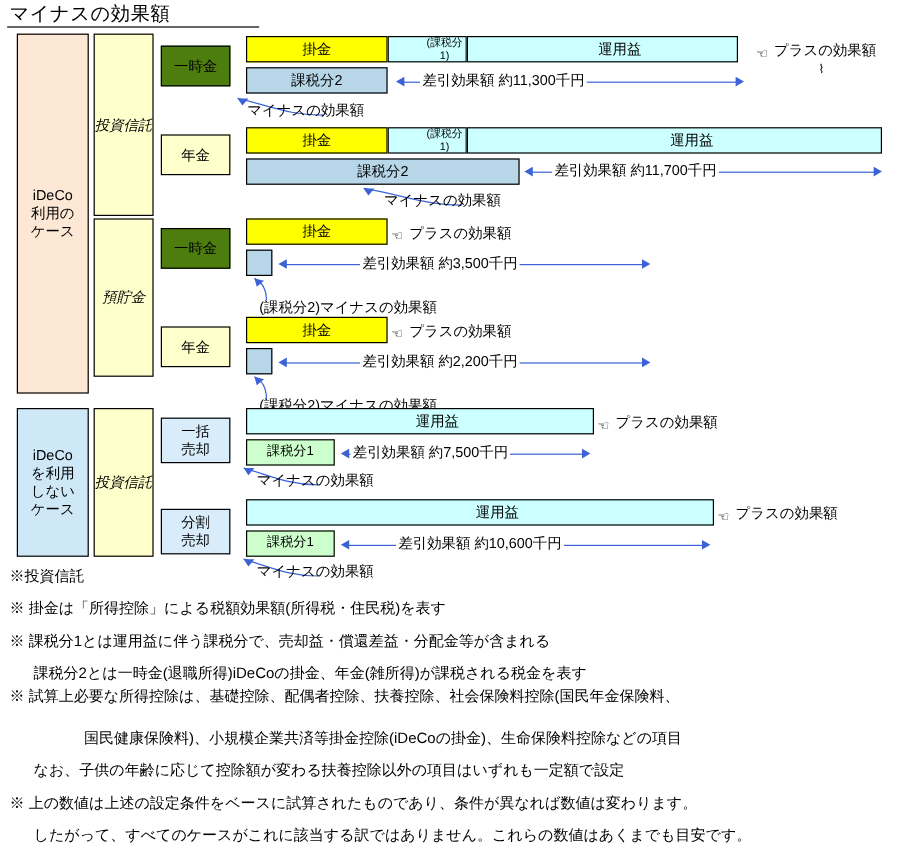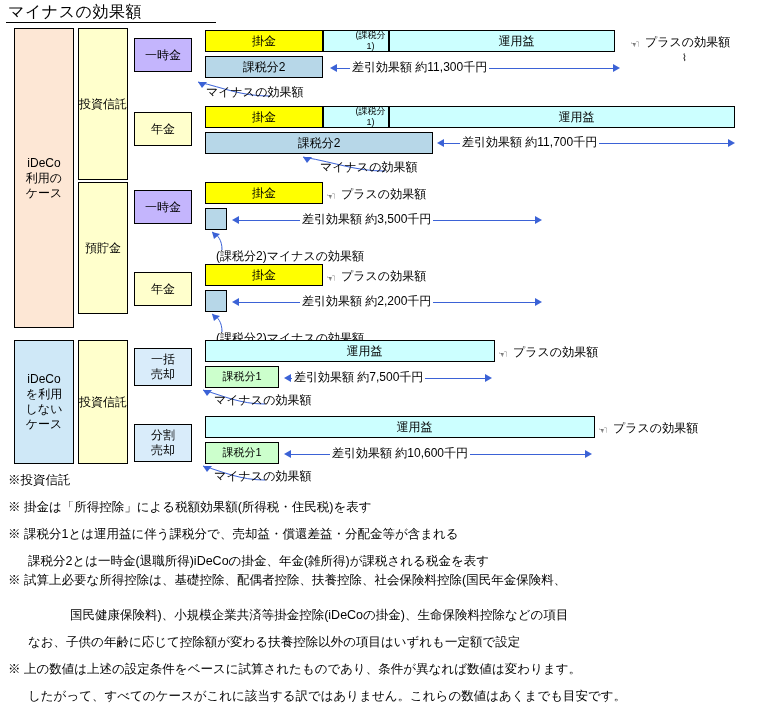--- a/index.html
+++ b/index.html
@@ -35,22 +35,22 @@
     justify-content: center;
     text-align: center;
     line-height: 1.25;
     font-size: 12px;
   }
   .box.small { font-size: 11px; }
   .box.tiny { font-size: 9px; }
 
   .lbl-case { background: #fde7d5; }
   .lbl-case2 { background: #cfe8f7; }
-  .lbl-prod { background: #ffffcc; }
-  .lbl-type-pink { background: #c4b5fd; }
+  .lbl-prod { background: #ffffcc; font-style: italic; }
+  .lbl-type-pink { background: #4d7c0f; }
   .lbl-type-yellow { background: #ffffcc; }
   .lbl-type-blue { background: #d9ecfa; }
 
   .bar-kakekin { background: #ffff00; }
   .bar-unyoueki { background: #ccffff; padding-left: 29px; }
   .bar-kazei1 { background: #ccffcc; }
   .bar-kazei2 { background: #b7d7e8; }
 
   
   .arrow-line {

